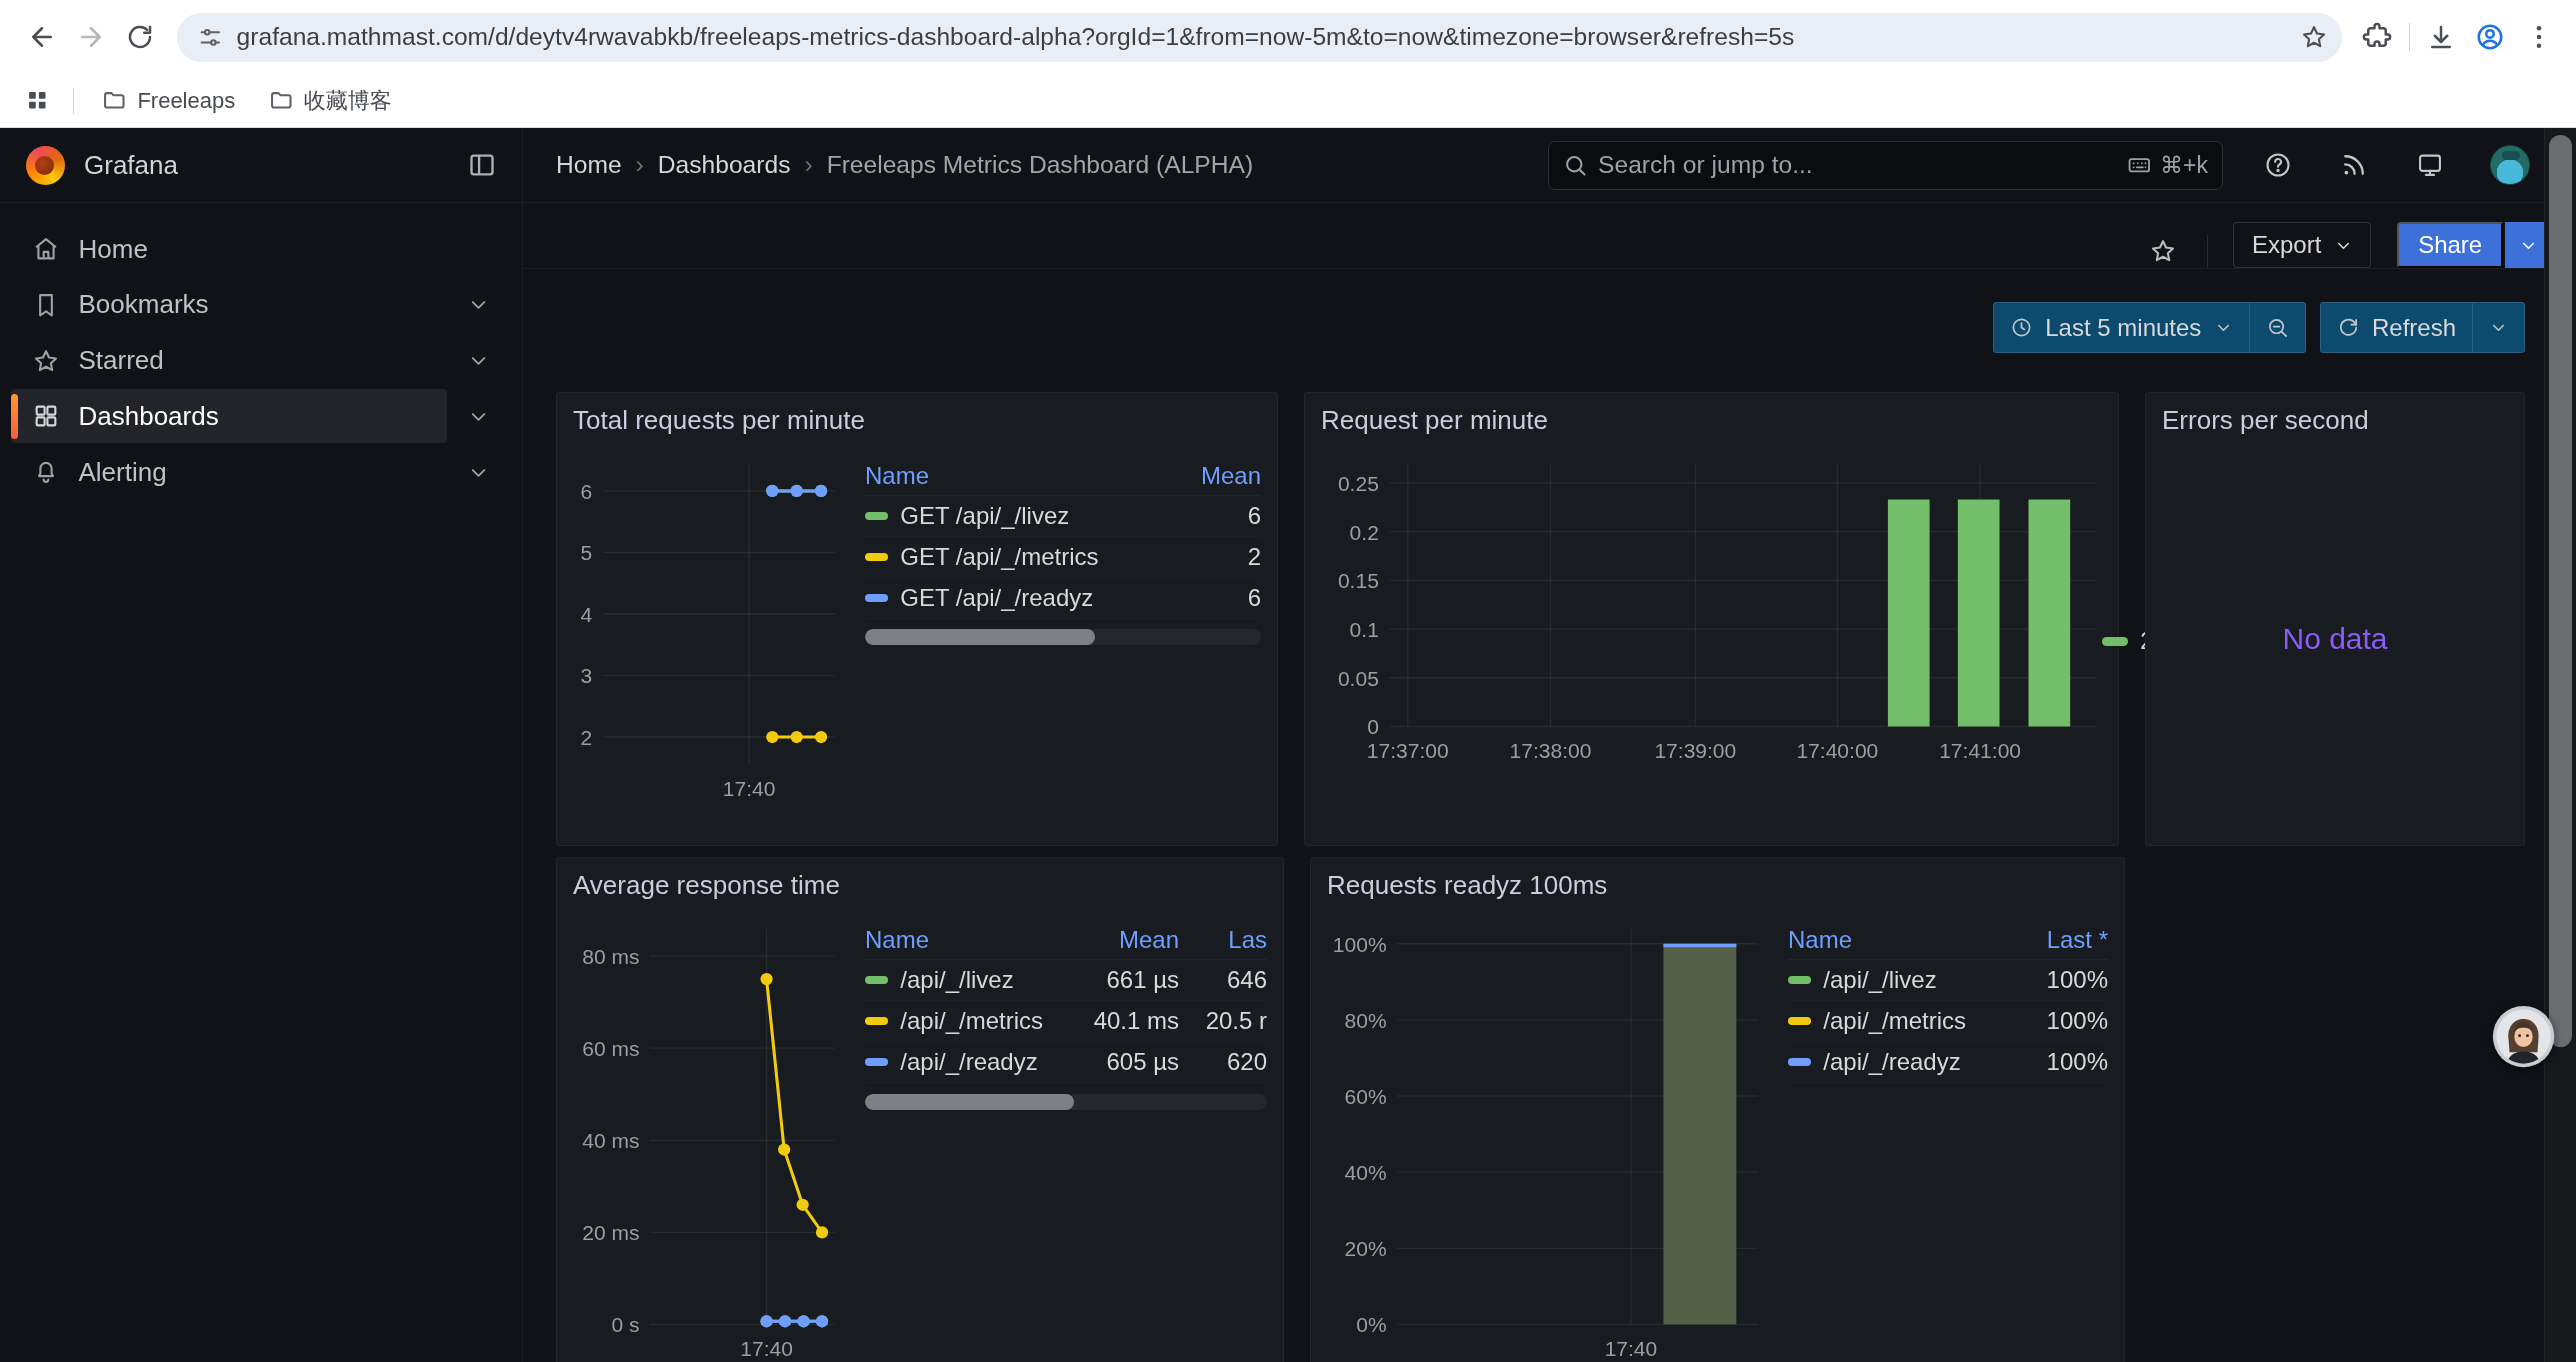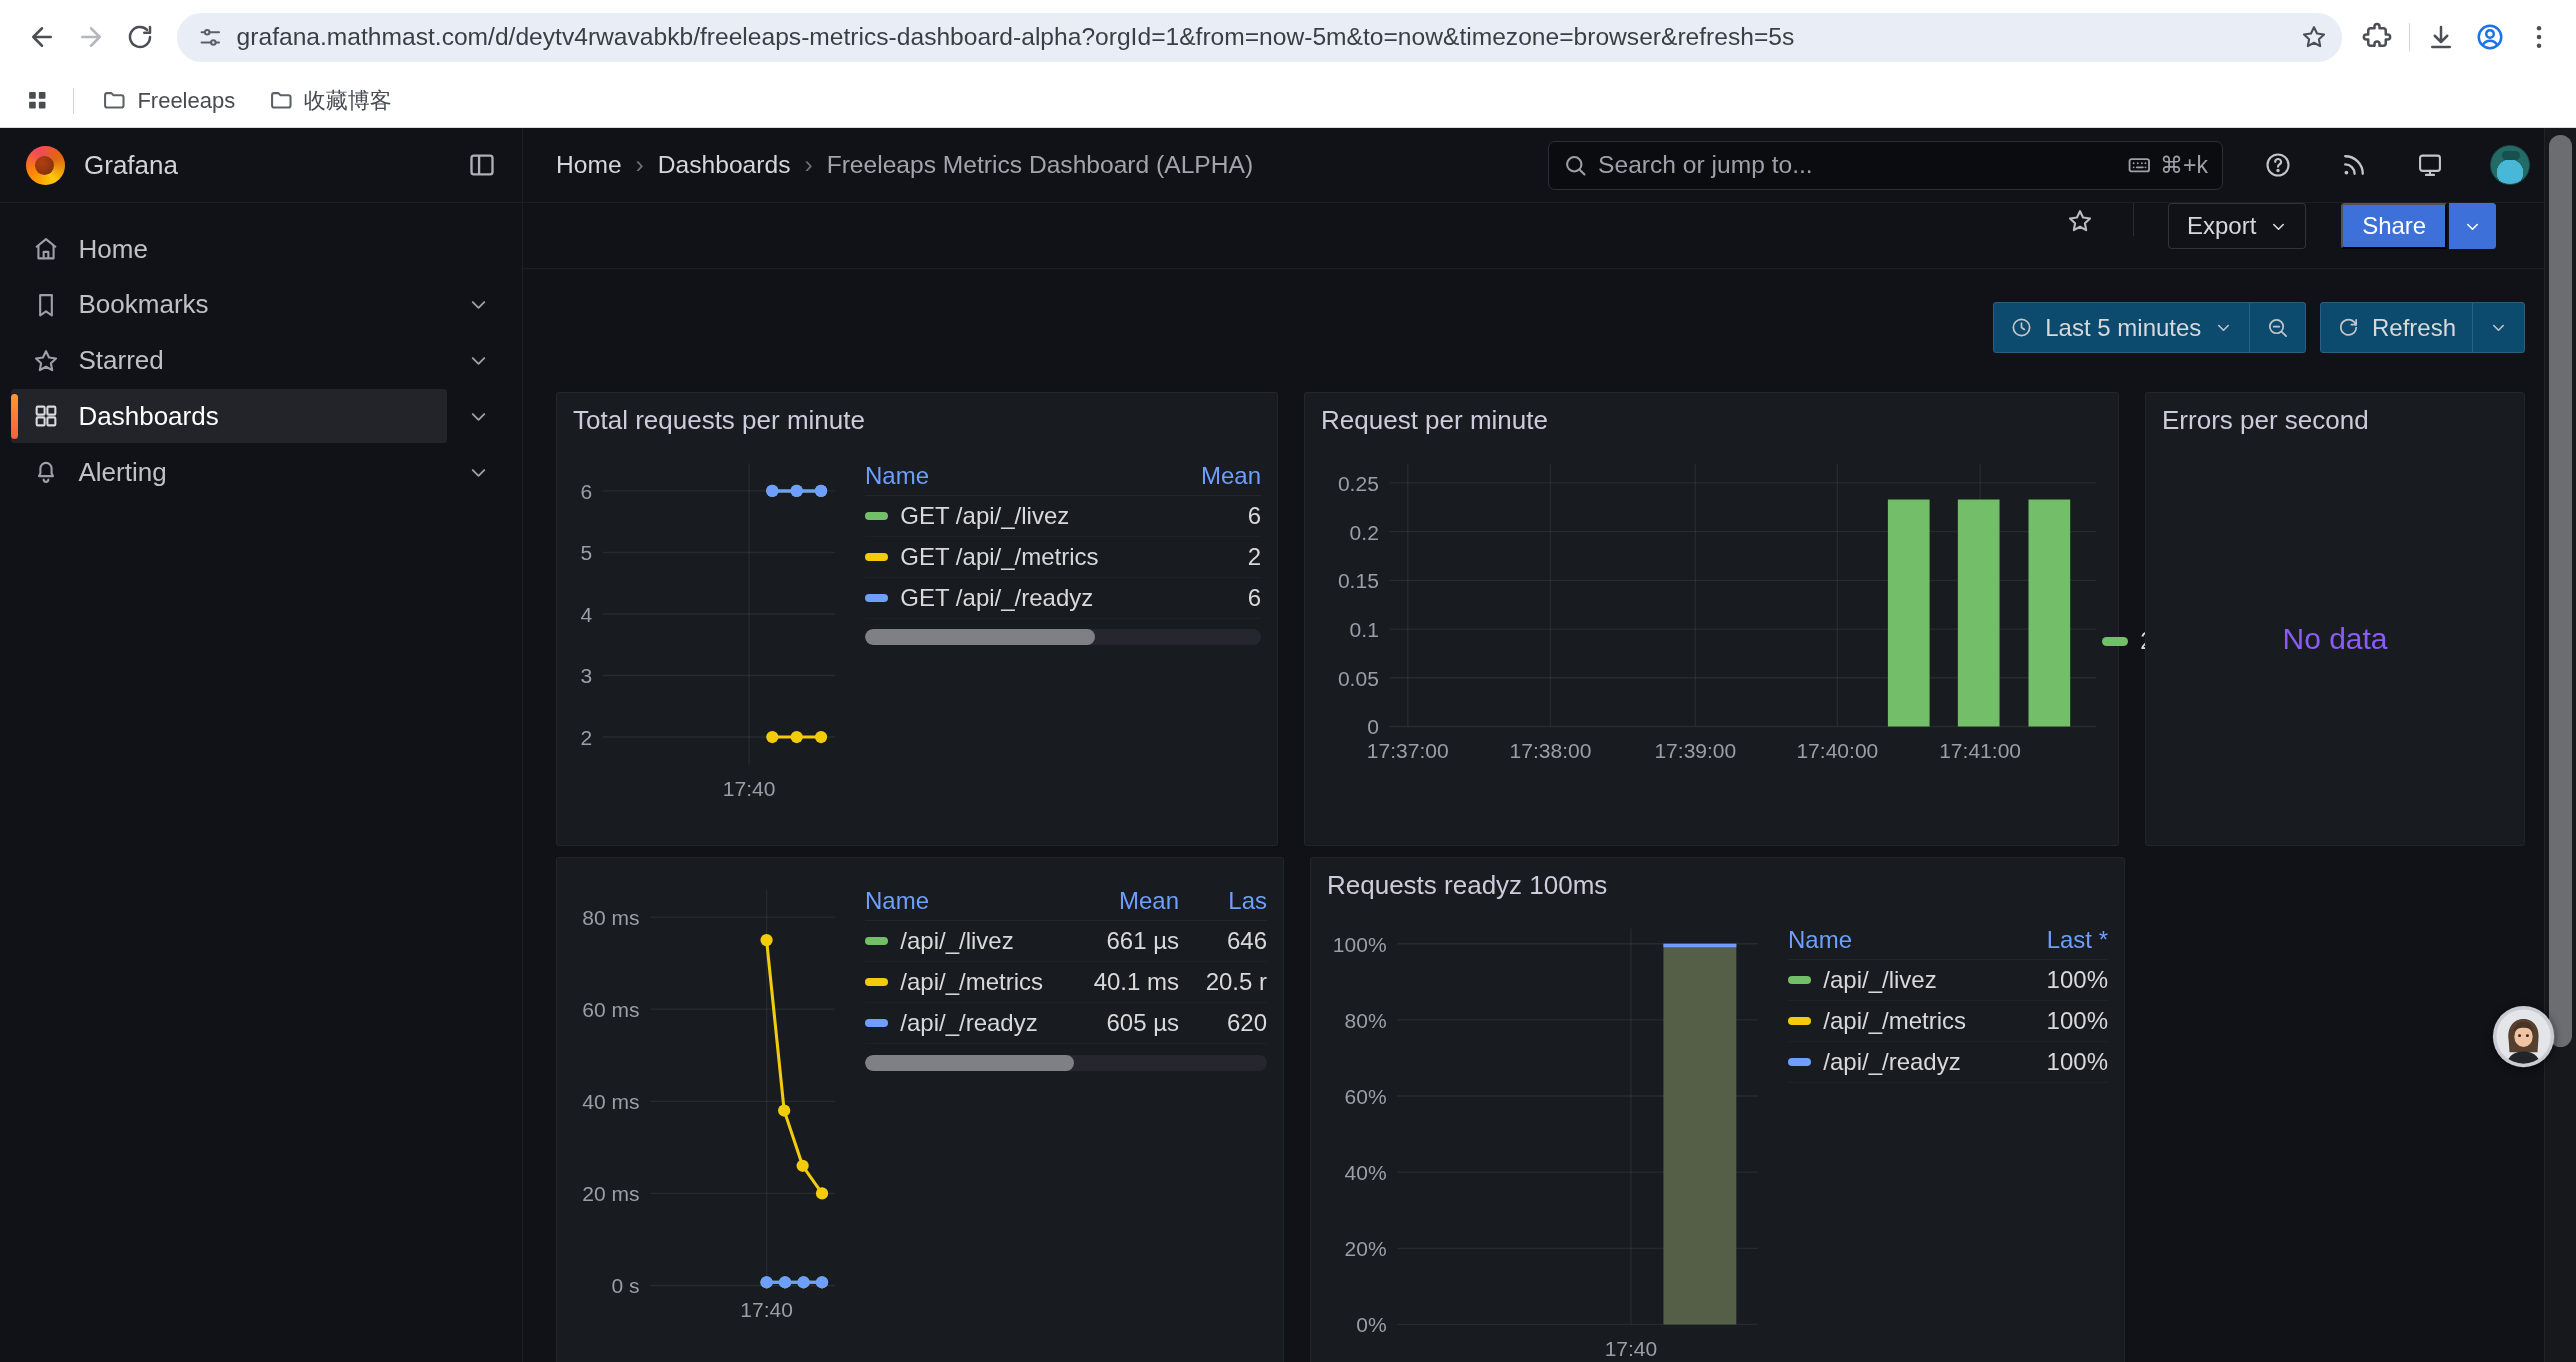--- a/index.html
+++ b/index.html
@@ -55,21 +55,21 @@
   .nav-row { display:flex; align-items:center; margin-bottom:1.8px; }
   .nav-item { flex:1; height:54px; display:flex; align-items:center; gap:19px; padding-left:21px; border-radius:3.5px; color:#c0c1c6; font-size:26px; position:relative; }
   .nav-item svg { width:28px; height:28px; color:#9da0a8; flex:0 0 auto;}
   .nav-row.active .nav-item { background:#22242a; color:#ffffff; }
   .nav-row.active .nav-item svg { color:#d8d9da; }
   .nav-row.active .nav-item::before { content:""; position:absolute; left:0; top:4.4px; bottom:4.4px; width:7px; border-radius:3.5px; background:linear-gradient(180deg,#ff9830,#f55f3e); }
   .nav-chev { width:63px; height:54px; display:flex; align-items:center; justify-content:center; color:#9da0a8; flex:0 0 auto;}
   .nav-chev svg { width:23px; height:23px; }
 
   .gf-main { flex:1; display:flex; flex-direction:column; min-width:0; }
-  .actions-row { height:66px; flex:0 0 auto; display:flex; align-items:flex-start; justify-content:flex-end; gap:35px; padding-right:80px; border-bottom:0.9px solid #1d1e24; }
+  .actions-row { height:66px; flex:0 0 auto; display:flex; align-items:flex-end; justify-content:flex-end; gap:26px; padding-right:24px; border-bottom:0.9px solid #1d1e24; }
   .act-star { width:35px; height:35px; color:#b9bbc2; display:flex; align-items:center; justify-content:center;}
   .act-star svg { width:28px; height:28px;}
   .act-sep { width:0.9px; height:33px; background:#2c2d33; }
   .btn { height:46px; display:flex; align-items:center; gap:12.3px; font-size:24px; color:#d8d9da; border:0.9px solid rgba(204,204,220,0.18); border-radius:3.5px; padding:0 17.5px; background:transparent; }
   .btn svg { width:19px; height:19px; }
   .share-group { display:flex; }
   .btn-share { height:46px; display:flex; align-items:center; font-size:24px; font-weight:500; color:#fff; background:#3d71d9; border-radius:3.5px 0 0 3.5px; padding:0 19px; }
   .btn-share-caret { height:46px; width:47px; margin-left:1.8px; background:#3d71d9; border-radius:0 3.5px 3.5px 0; display:flex; align-items:center; justify-content:center; color:#fff; }
   .btn-share-caret svg, .btn .chev { width:19px; height:19px; }
 
@@ -496,20 +496,21 @@
               </div>
             </div>
             <div class="panel p-w3 p-h1">
               <div class="p-title">Errors per second</div>
               <div class="nodata">No data</div>
             </div>
           </div>
 
           <div class="prow">
             <div class="panel p-w1 p-h2">
+              <div class="p-title">Average response time</div>
               <div class="p-body">
                 <div class="chart-wrap cw-s2"><svg width="269" height="456" viewBox="0 0 307 520">
                       <line x1="88" y1="53.53488372093024" x2="299" y2="53.53488372093024" stroke="rgba(204,204,220,0.09)" stroke-width="1.5"></line>
                       <text x="76" y="62.53488372093024" text-anchor="end" fill="#9b9ea6" font-size="24">80 ms</text>
                       <line x1="88" y1="158.65116279069767" x2="299" y2="158.65116279069767" stroke="rgba(204,204,220,0.09)" stroke-width="1.5"></line>
                       <text x="76" y="167.65116279069767" text-anchor="end" fill="#9b9ea6" font-size="24">60 ms</text>
                       <line x1="88" y1="263.76744186046517" x2="299" y2="263.76744186046517" stroke="rgba(204,204,220,0.09)" stroke-width="1.5"></line>
                       <text x="76" y="272.76744186046517" text-anchor="end" fill="#9b9ea6" font-size="24">40 ms</text>
                       <line x1="88" y1="368.8837209302326" x2="299" y2="368.8837209302326" stroke="rgba(204,204,220,0.09)" stroke-width="1.5"></line>
                       <text x="76" y="377.8837209302326" text-anchor="end" fill="#9b9ea6" font-size="24">20 ms</text>

